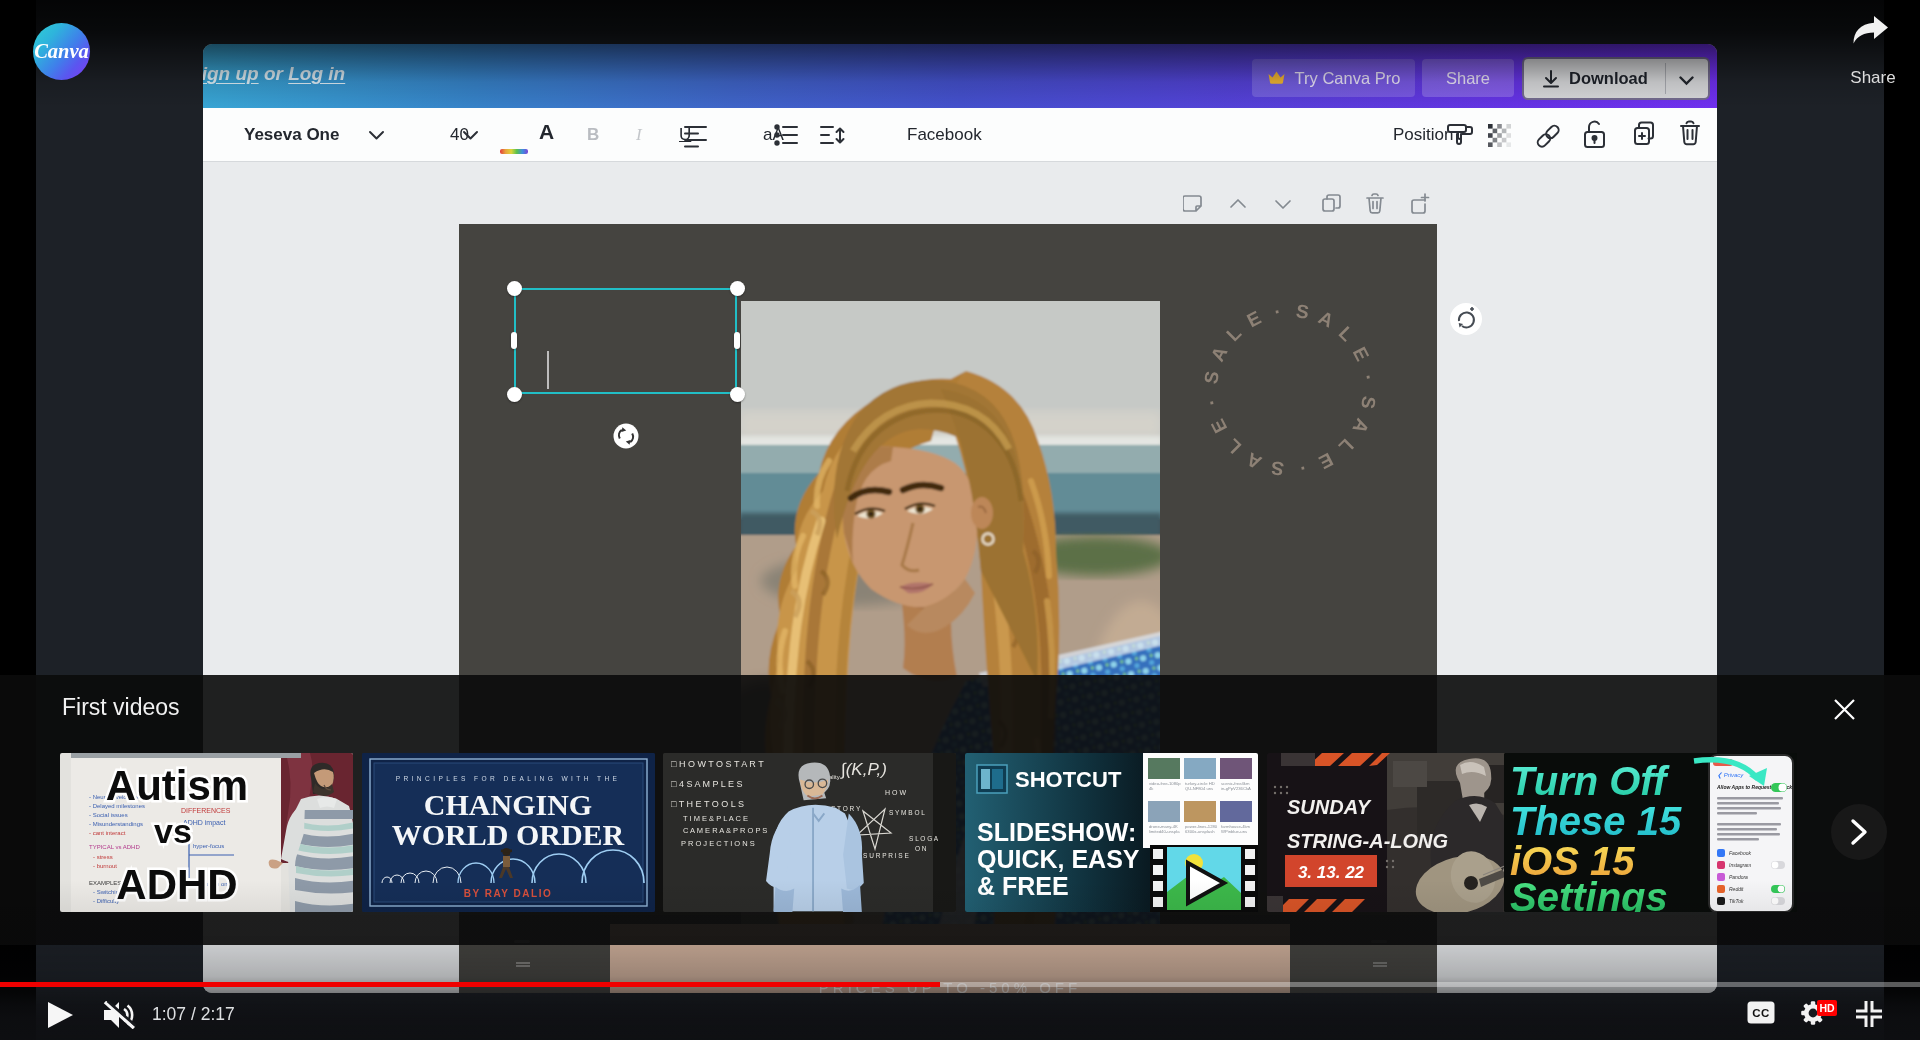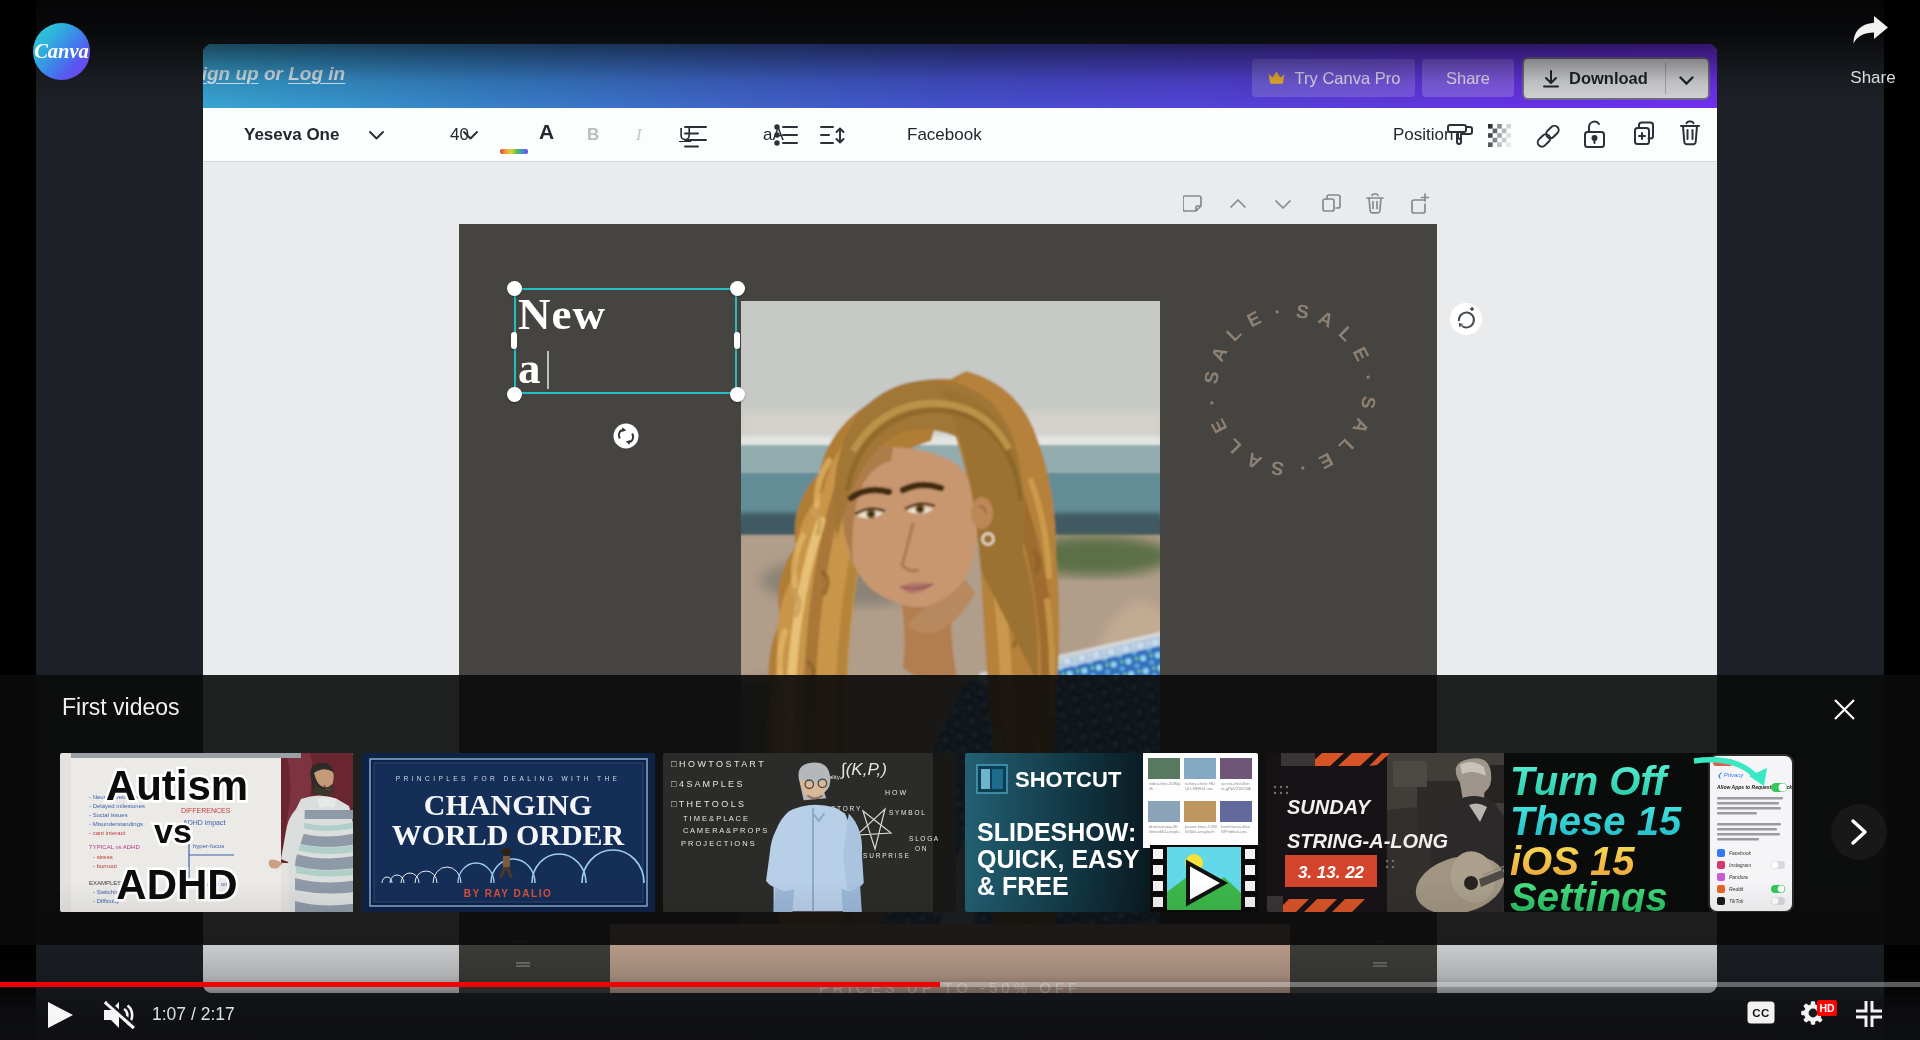--- a/index.html
+++ b/index.html
@@ -244,21 +244,20 @@
         <path d="M114,213 Q128,204 144,210" stroke="#38280f" stroke-width="2.2" fill="none"></path>
         <path d="M164,208 Q178,199 194,205" stroke="#38280f" stroke-width="2.2" fill="none"></path>
 
         <path d="M172,222 Q166,248 161,264 Q168,272 178,269" stroke="#a87948" stroke-width="3" fill="none"></path>
         <path d="M159,286 Q172,279 192,283 Q182,294 167,292 Z" fill="#b1746b"></path>
         <path d="M159,286 Q176,290 192,283" stroke="#8e5348" stroke-width="1.5" fill="none"></path>
         </g>
       </svg></div>
       <div id="beige" class="abs"></div>
       <div id="prices" class="abs">PRICES UP TO -50% OFF</div>
-      <div id="newtext" class="abs">New<br>a</div>
       <div id="selbox" class="abs"></div>
       <div class="hcirc" style="left:48px; top:57px;"></div>
       <div class="hcirc" style="left:271px; top:57px;"></div>
       <div class="hcirc" style="left:48px; top:163px;"></div>
       <div class="hcirc" style="left:271px; top:163px;"></div>
       <div class="hpill" style="left:52px; top:108px;"></div>
       <div class="hpill" style="left:275px; top:108px;"></div>
       <div class="abs" style="left:88px; top:127px; width:1.5px; height:38px; background:rgba(220,220,220,0.8);"></div>
       <svg class="abs" style="left:731px; top:66px;" width="200" height="200" viewBox="0 0 200 200">
           <text x="100" y="27" font-size="19" font-weight="bold" fill="#8d8175" text-anchor="middle" transform="rotate(9.0 100 100)" font-family="Liberation Sans, sans-serif">S</text>

